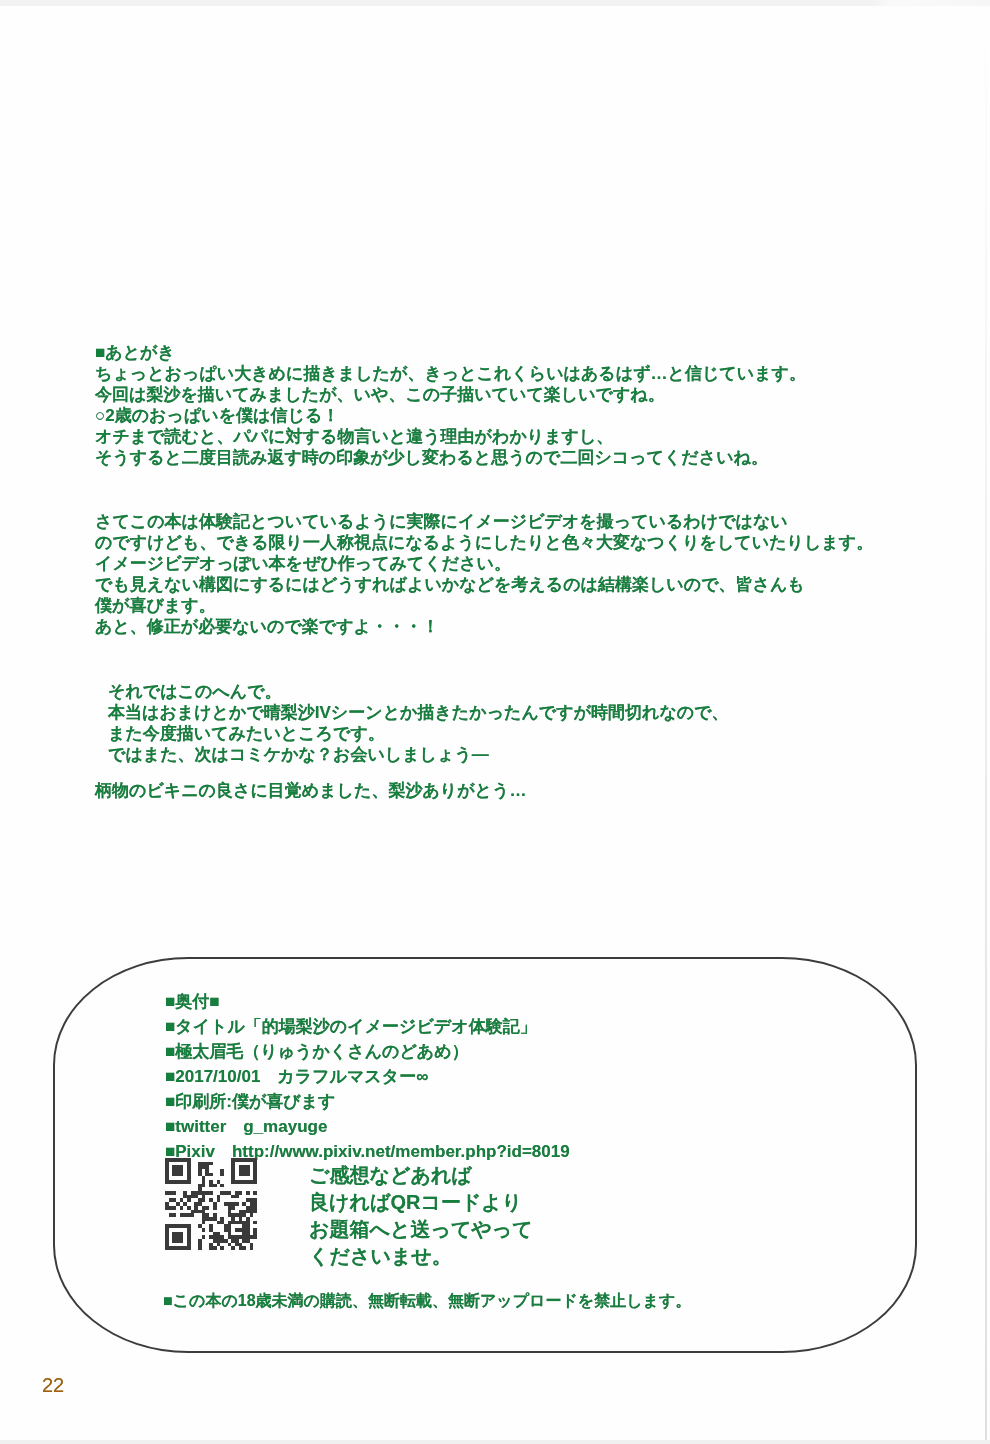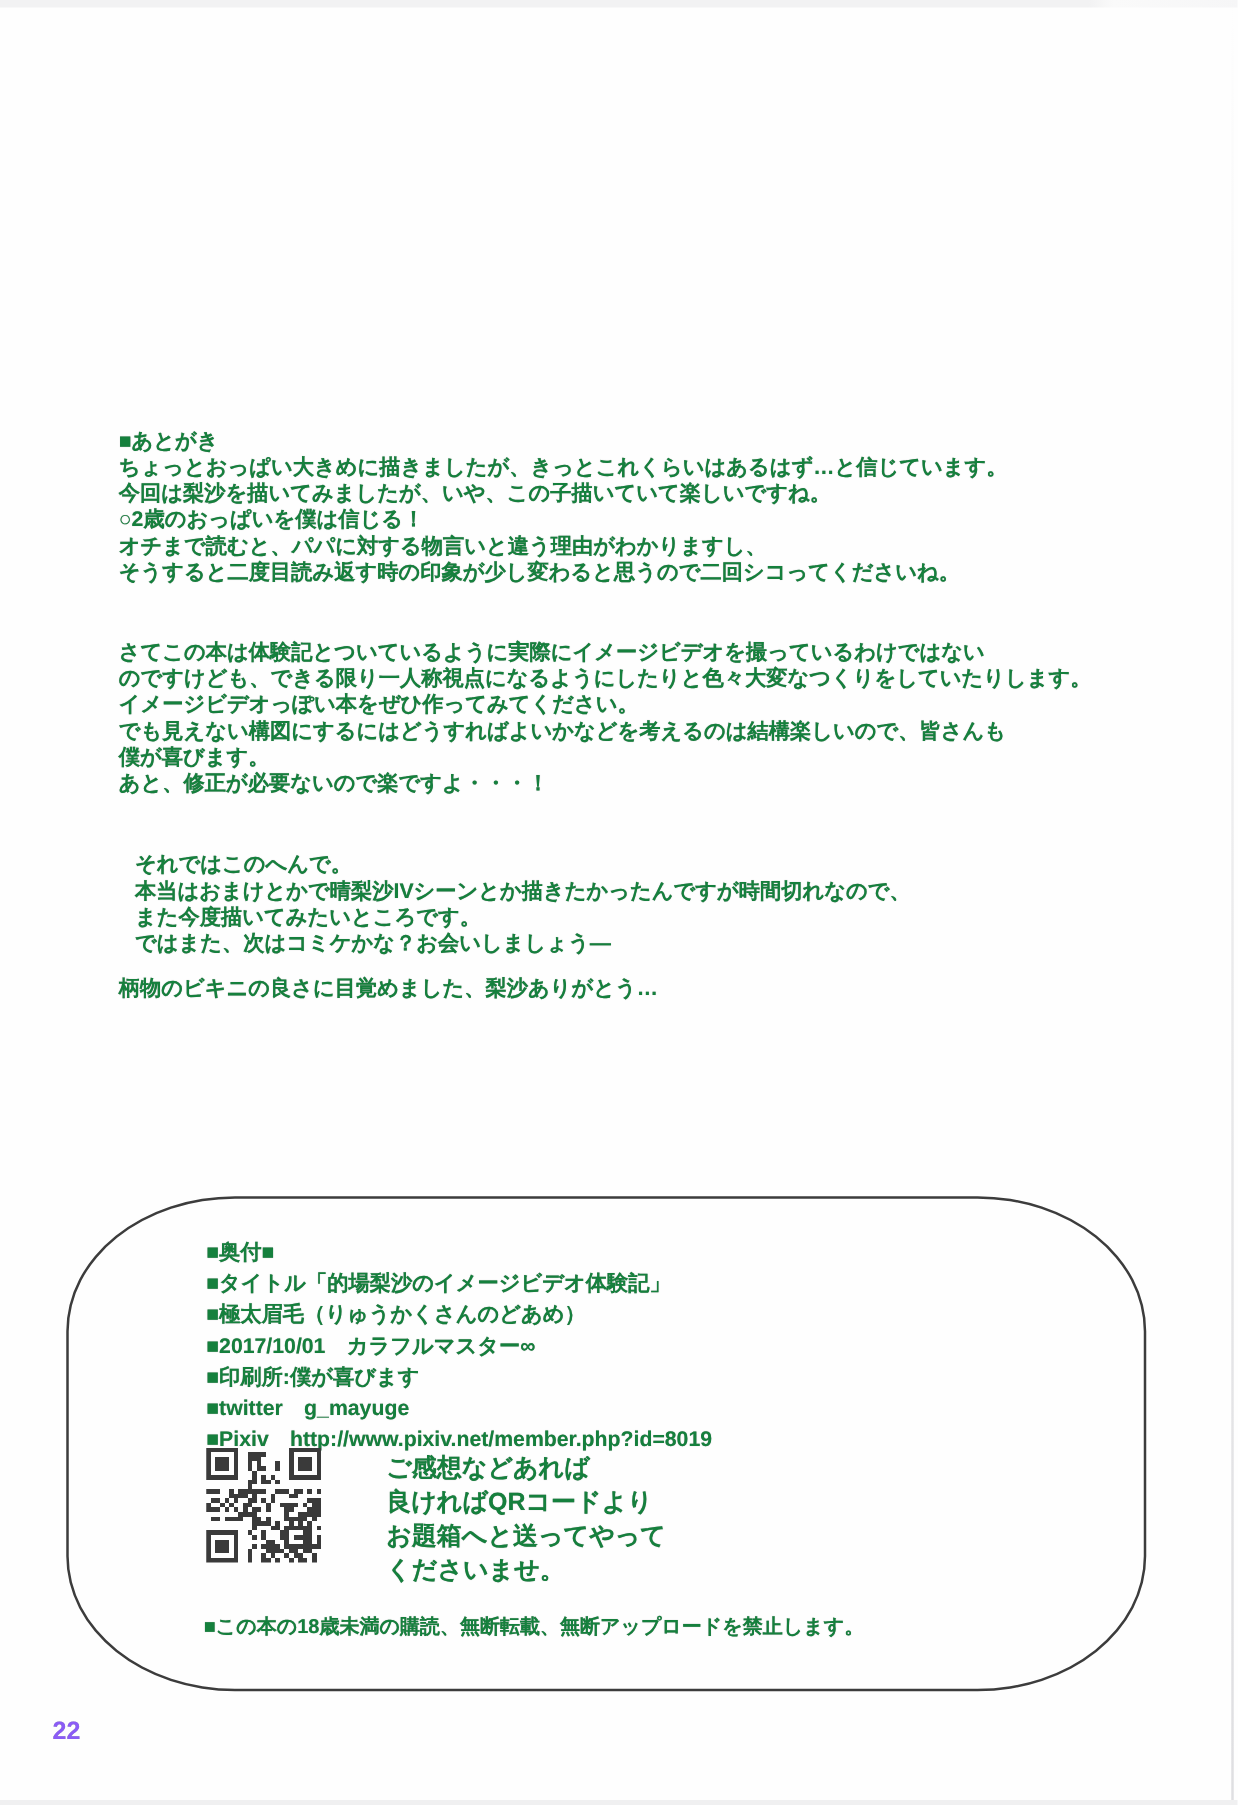--- a/index.html
+++ b/index.html
@@ -53,21 +53,21 @@
   .qr {
     position:absolute; left:165px; top:1158px;
     width:92px; height:92px;
   }
   .qr svg { width:100%; height:100%; }
   .qr-note { position:absolute; left:277px; top:1162px; font-size:20px; line-height:27px;margin-left:32px; }
   .qr-note div { height:27px; }
   .disclaimer { position:absolute; left:163px; top:1291px; font-size:16px; }
   .page-number {
     position:absolute; left:42px; top:1374px;
-    font-size:20px; font-weight:700; color:#8b5cf6;
+    font-size:20px; font-weight:400; color:#a16207;
     text-shadow:0 0 .5px rgba(80,80,80,.5);
   }
 </style>
 </head>
 <body>
 
 <div class="page">
 
   <div class="scan-top"></div>
   <div class="scan-right"></div>

